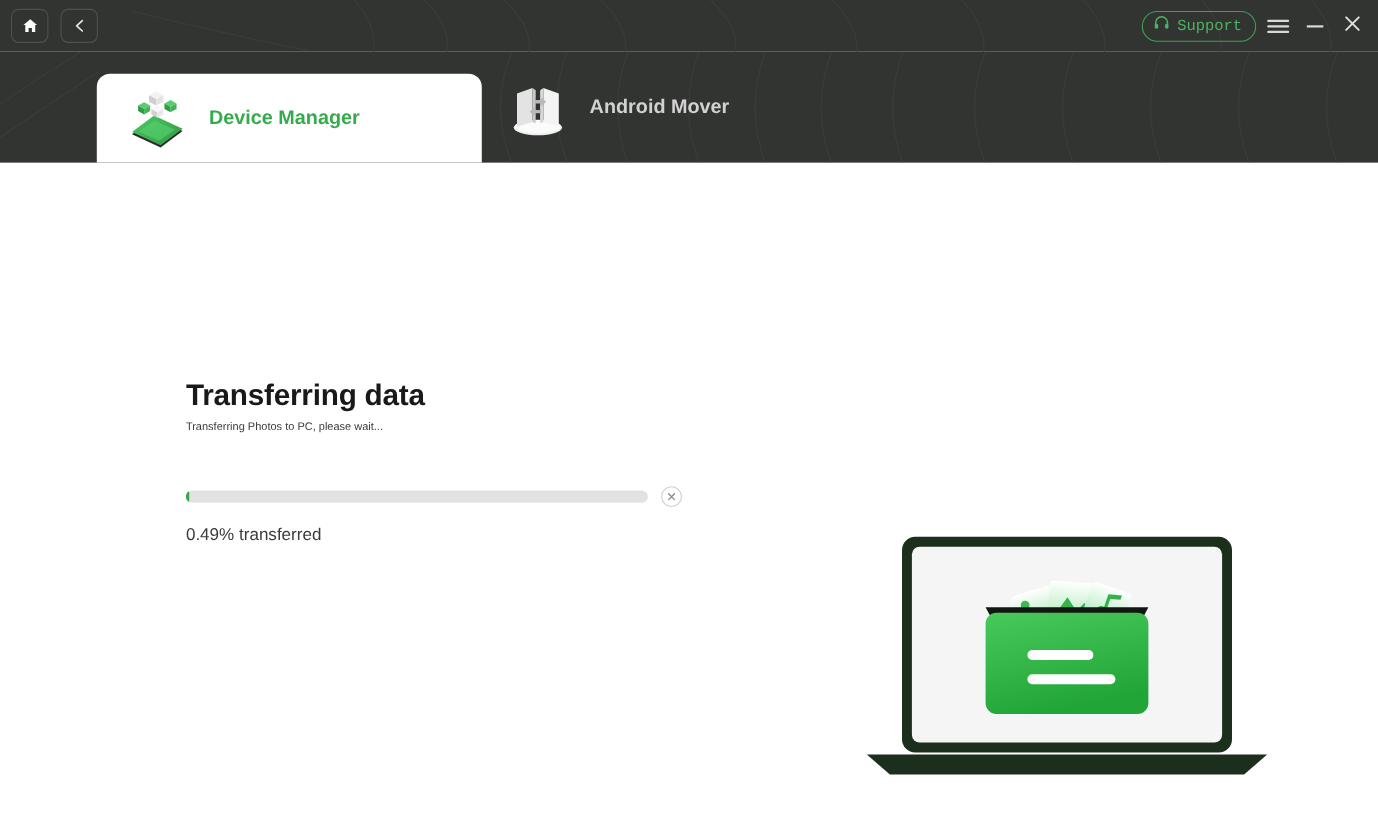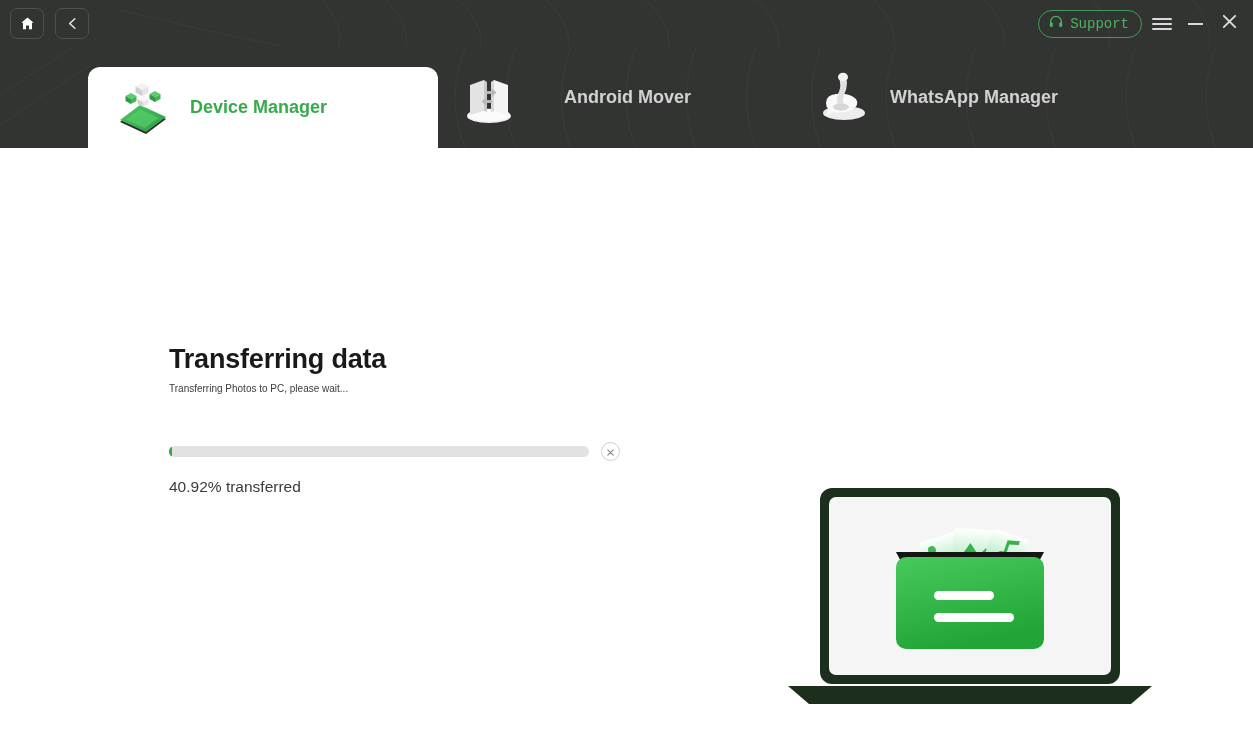--- a/index.html
+++ b/index.html
@@ -129,21 +129,21 @@
     position: relative;
   }
   .tab-device {
     width: 350px;
     margin-left: 88px;
     background: #ffffff;
     border-radius: 12px 12px 0 0;
     padding-left: 24px;
     margin-top: 20px;
   }
-  .tab-android { width: 350px; padding-left: 20px; gap: 28px; }
+  .tab-android { width: 350px; padding-left: 20px; }
   .tab-whatsapp { width: 340px; padding-left: 24px; }
 
   .tab-icon {
     width: 62px;
     height: 62px;
     flex: 0 0 62px;
     position: relative;
   }
   .tab-label {
     font-size: 18px;
@@ -380,34 +380,20 @@
           <path d="M50 18 L36 13 L36 44 L50 48 Z" fill="#f4f4f4"></path>
           <path d="M36 13 L33 15 L33 45 L36 44 Z" fill="#d8d8d8"></path>
 
           <path d="M28 24 L34 24 L34 21.5 L38.5 25.5 L34 29.5 L34 27 L28 27 Z" fill="#b8b8b8"></path>
           <path d="M34 33 L28 33 L28 30.5 L23.5 34.5 L28 38.5 L28 36 L34 36 Z" fill="#b8b8b8"></path>
         </svg>
       </div>
       <div class="tab-label">Android Mover</div>
     </div>
 
-    <div class="tab tab-whatsapp">
-      <div class="tab-icon">
-        <svg width="62" height="62" viewBox="0 0 62 62">
-          <ellipse cx="32" cy="46" rx="21" ry="7" fill="#ededed"></ellipse>
-
-          <path d="M14 36 Q14 28 24 27 Q38 26 44 32 Q48 38 40 43 Q30 47 21 45 L14 49 L16.5 42 Q14 40 14 36 Z" fill="#fafafa"></path>
-
-          <path d="M30 10 Q35 10 35 16 Q35 22 32 28 Q30 34 32 40 L26 40 Q24 33 26 27 Q29 21 28 16 Q27 11 30 10 Z" fill="#e0e0e0"></path>
-          <ellipse cx="31" cy="10" rx="5" ry="4.3" fill="#f4f4f4"></ellipse>
-          <ellipse cx="29" cy="40" rx="8" ry="3.5" fill="#d6d6d6"></ellipse>
-        </svg>
-      </div>
-      <div class="tab-label">WhatsApp Manager</div>
-    </div>
   </div>
 </div>
 
 <div class="content">
 
   <div class="transfer-panel">
     <div class="transfer-title">Transferring data</div>
     <div class="transfer-subtitle">Transferring Photos to PC, please wait...</div>
 
     <div class="progress-row">
@@ -416,21 +402,21 @@
       </div>
       <div class="cancel-btn">
         <span>
           <svg width="9" height="9" viewBox="0 0 10 10">
             <path d="M2 2 L8 8 M8 2 L2 8" stroke="#8a8a8a" stroke-width="1.3" stroke-linecap="round" fill="none"></path>
           </svg>
         </span>
       </div>
     </div>
 
-    <div class="progress-text">40.92% transferred</div>
+    <div class="progress-text">0.49% transferred</div>
   </div>
 
   <div class="laptop">
     <svg width="368" height="220" viewBox="0 0 368 220">
       <defs>
         <linearGradient id="boxGrad" x1="0" y1="0" x2="0.35" y2="1">
           <stop offset="0%" stop-color="#48c95c"></stop>
           <stop offset="100%" stop-color="#22a537"></stop>
         </linearGradient>
         <linearGradient id="cardGrad" x1="0" y1="0" x2="0" y2="1">

